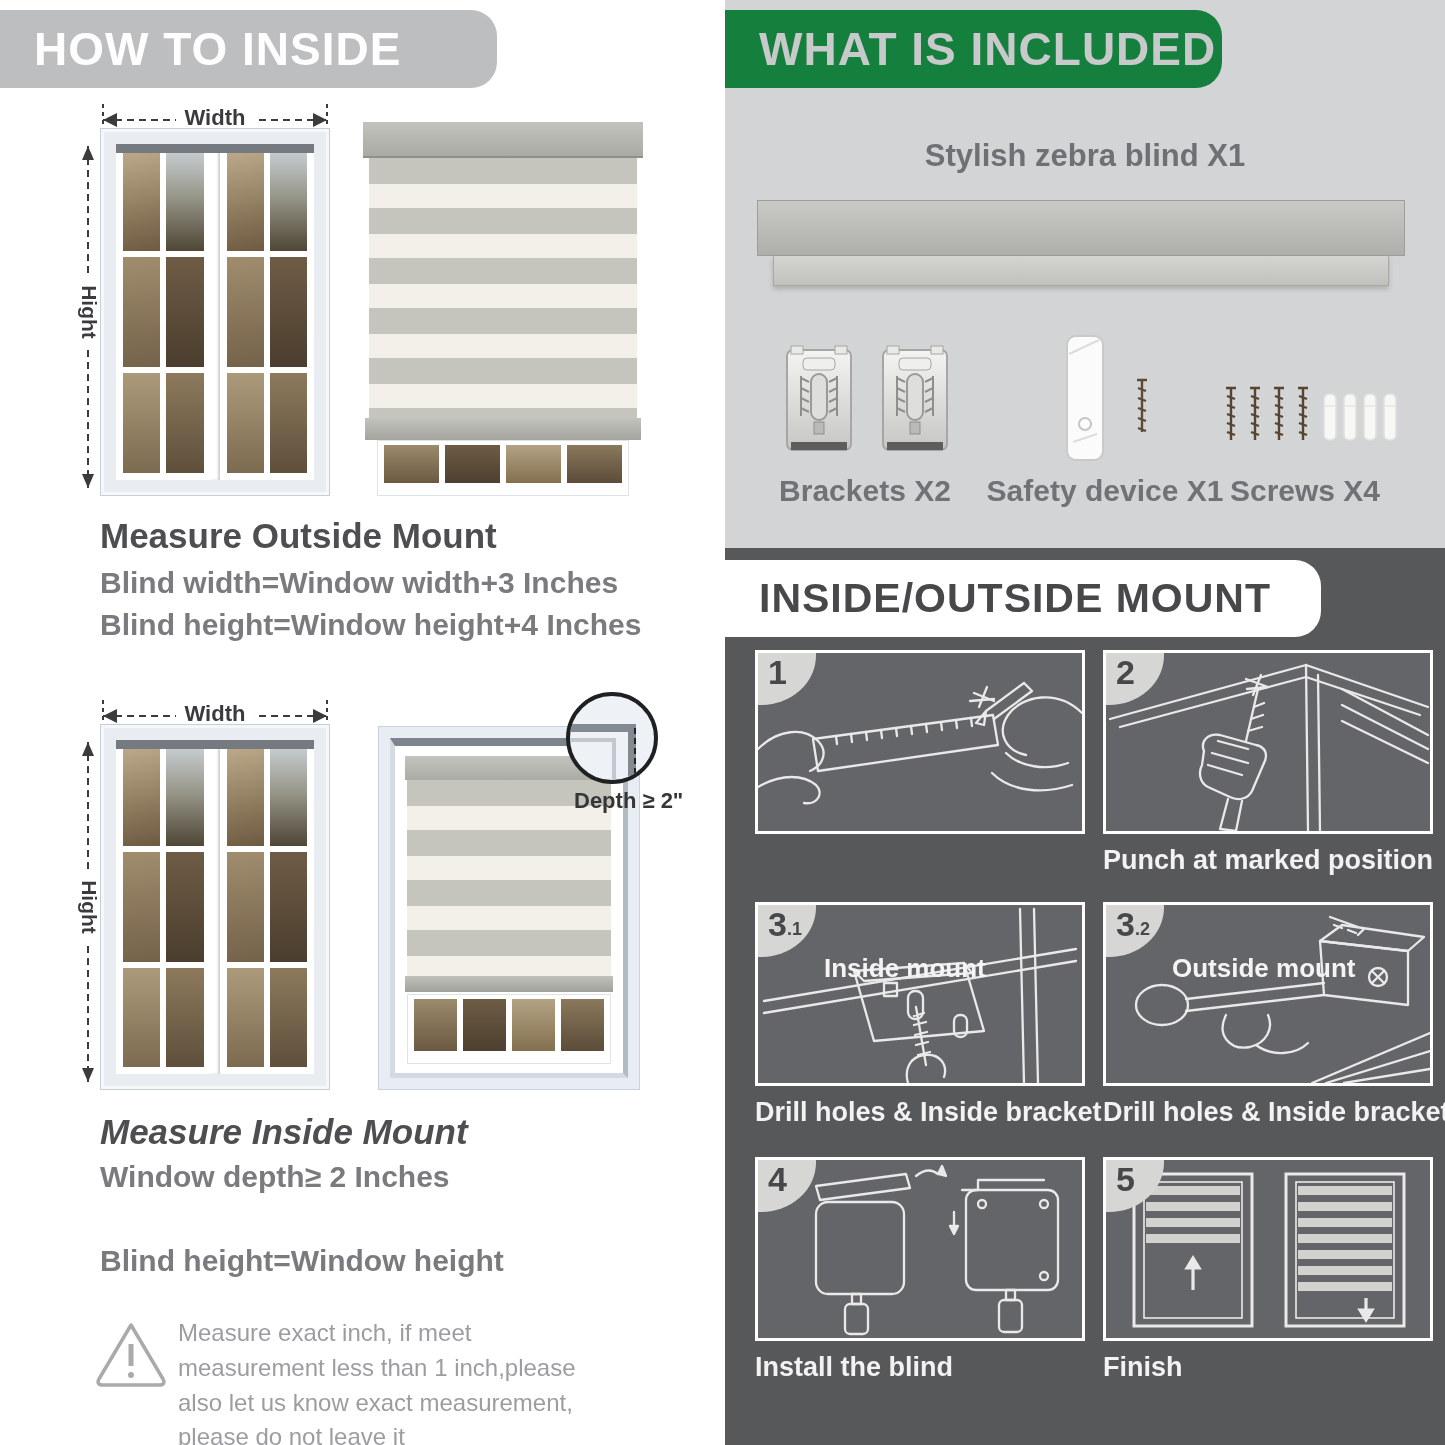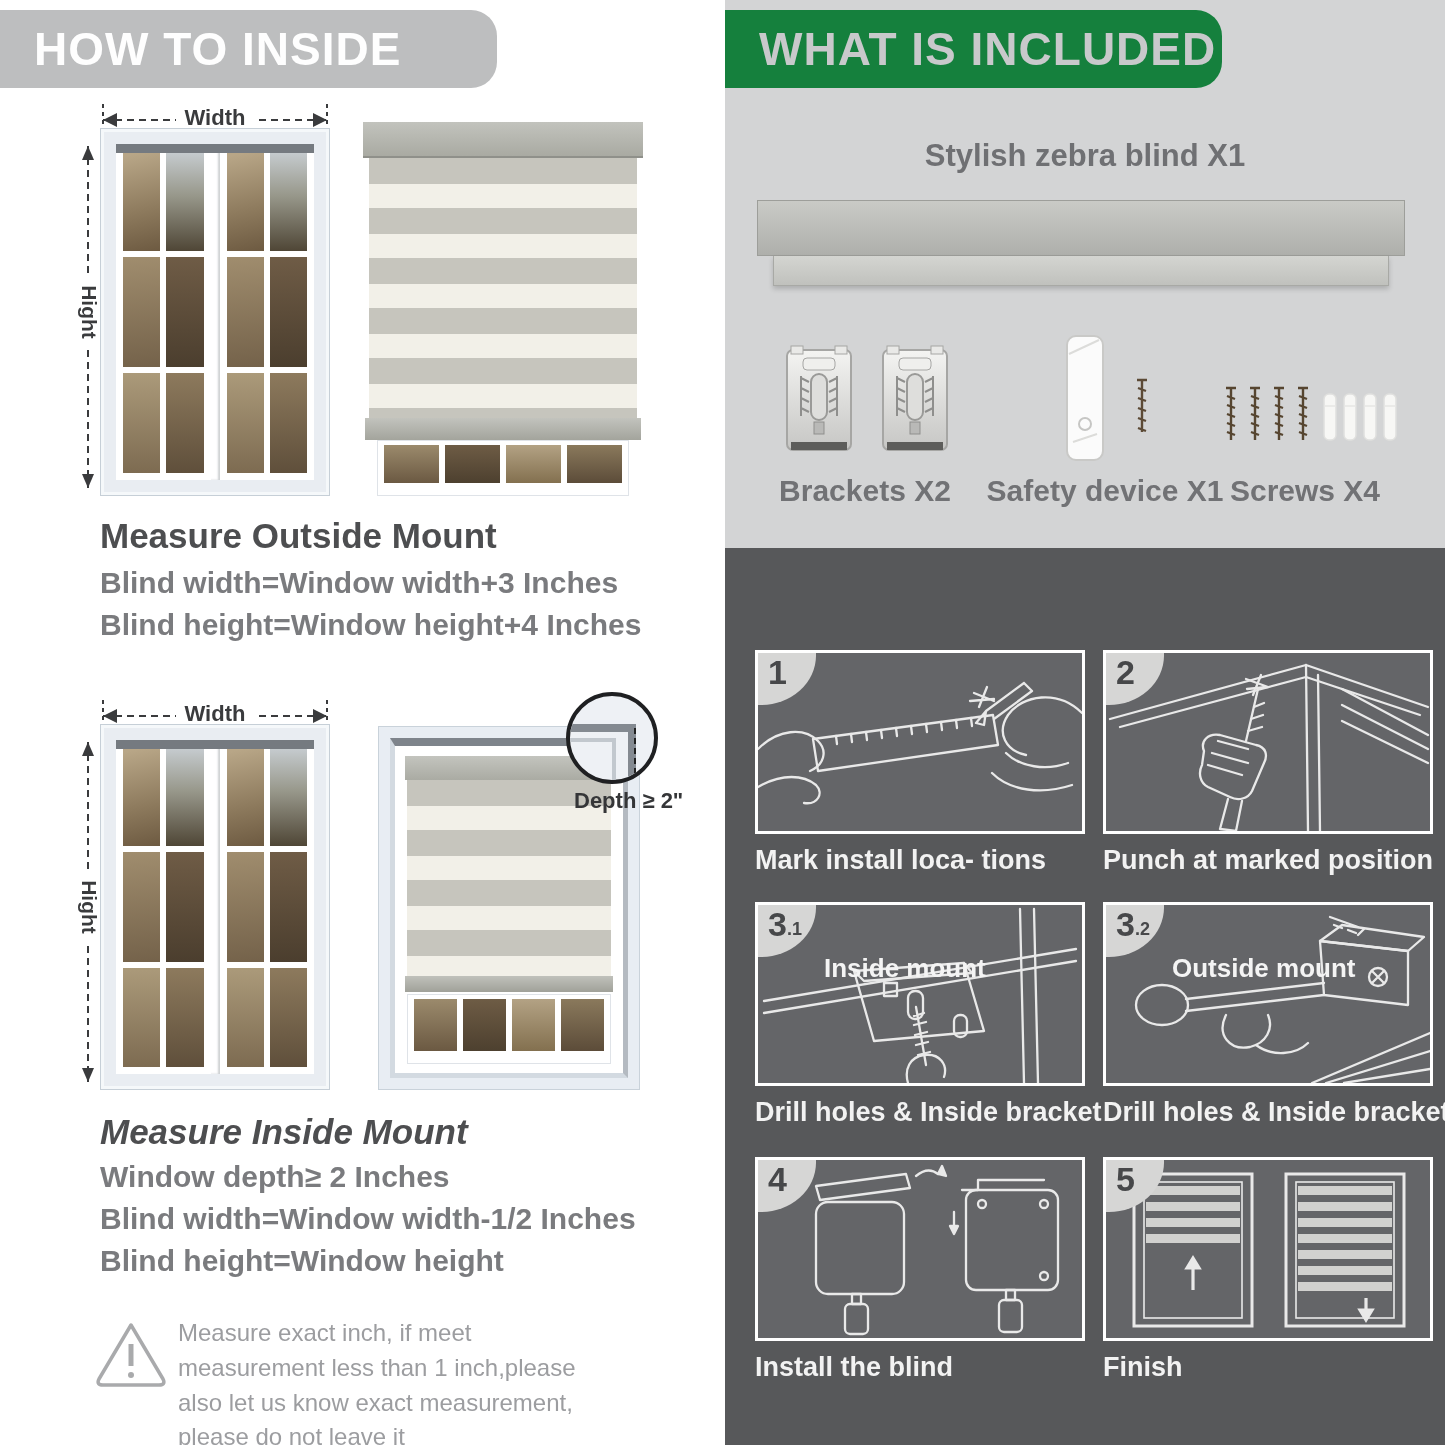--- a/index.html
+++ b/index.html
@@ -228,21 +228,20 @@
 
   <div class="mag">
     <div class="mag-l1"></div>
     <div class="mag-l2"></div>
     <div class="mag-dash"></div>
   </div>
   <div class="depth-label">Depth ≥ 2"</div>
 
   <div class="h-measure" style="left:100px;top:1112px;font-style:italic;">Measure Inside Mount</div>
   <div class="rule-line" style="left:100px;top:1160px;">Window depth≥ 2 Inches</div>
-  <div class="rule-line" style="left:100px;top:1202px;">Blind width=Window width-1/2 Inches</div>
   <div class="rule-line" style="left:100px;top:1244px;">Blind height=Window height</div>
 
   <svg class="warn-icon" width="78" height="72" viewBox="0 0 78 72">
     <path d="M39 7 L71 61 Q74 67 67 67 L11 67 Q4 67 7 61 Z" fill="none" stroke="#a9aaac" stroke-width="3.5" stroke-linejoin="round"></path>
     <line x1="39" y1="26" x2="39" y2="48" stroke="#a9aaac" stroke-width="5"></line>
     <circle cx="39" cy="57" r="3" fill="#a9aaac"></circle>
   </svg>
   <div class="warning-text" style="left:178px;top:1316px;">Measure exact inch, if meet measurement less than 1 inch,please also let us know exact measurement, please do not leave it</div>
 
   <div class="sec-included">
@@ -311,40 +310,42 @@
         <path d="M104 22 h12 M124 22 h12 M144 22 h12 M164 22 h12"></path>
       </g>
     </svg>
 
     <div class="item-label" style="left:40px;width:200px;">Brackets X2</div>
     <div class="item-label" style="left:255px;width:250px;">Safety device X1</div>
     <div class="item-label" style="left:490px;width:180px;">Screws X4</div>
   </div>
 
   <div class="sec-mount">
+    <div class="ribbon mount">
+      <span>INSIDE/OUTSIDE MOUNT</span>
+    </div>
 
     <div class="panel" style="left:30px;top:102px;">
       <svg class="art" viewBox="0 0 324 178">
         <g stroke="#e9e9e9" stroke-width="2.3" fill="none" stroke-linecap="round" stroke-linejoin="round">
           <path d="M55 86 L235 62 L240 92 L60 118 Z"></path>
           <path d="M78 83 l1 8 M93 81 l1 8 M108 79 l1 8 M123 77 l1 8 M138 75 l1 8 M153 73 l1 8 M168 71 l1 8 M183 69 l1 8 M198 67 l1 8 M213 65 l1 8"></path>
           <path d="M216 40 l20 8 M229 34 l-8 20 M212 48 l24 -2"></path>
           <path d="M266 30 L228 58 M274 38 L236 66 M266 30 L274 38 M228 58 l-10 12 8 2 Z"></path>
           <path d="M0 96 C20 76,46 74,60 88 C70 98,66 112,52 118"></path>
           <path d="M0 134 C24 120,46 122,58 132 C66 140,60 152,46 150"></path>
           <path d="M324 60 C300 36,264 42,250 62 C238 80,248 98,268 102"></path>
           <path d="M248 100 C262 114,288 118,310 110"></path>
           <path d="M234 120 C252 138,284 142,314 132"></path>
         </g>
       </svg>
       <div class="badge">
         <span class="main">1</span>
       </div>
     </div>
-    <div class="caption" style="left:30px;top:297px;">Mark install loca- tions</div>
 
     <div class="panel" style="left:378px;top:102px;">
       <svg class="art" viewBox="0 0 324 178">
         <g stroke="#e9e9e9" stroke-width="2.3" fill="none" stroke-linecap="round" stroke-linejoin="round">
           <path d="M4 66 L200 12 L322 54"></path>
           <path d="M14 74 L200 24 L314 62"></path>
           <path d="M200 12 L202 178 M212 22 L214 178"></path>
           <path d="M236 36 L322 82 M236 52 L322 96 M236 68 L322 110"></path>
           <path d="M140 88 L152 36"></path>
           <path d="M142 78 l14 -4 M145 66 l12 -4 M148 54 l10 -4"></path>

